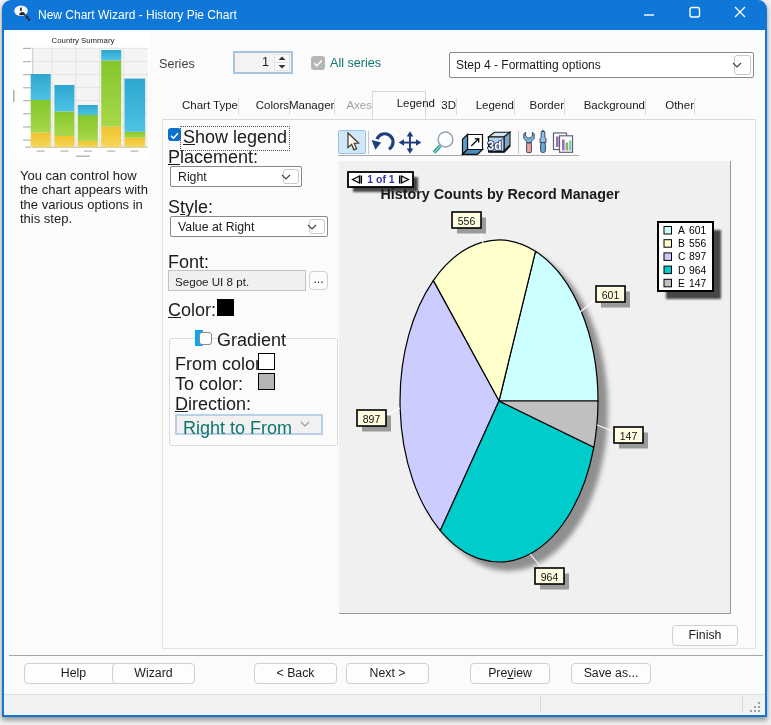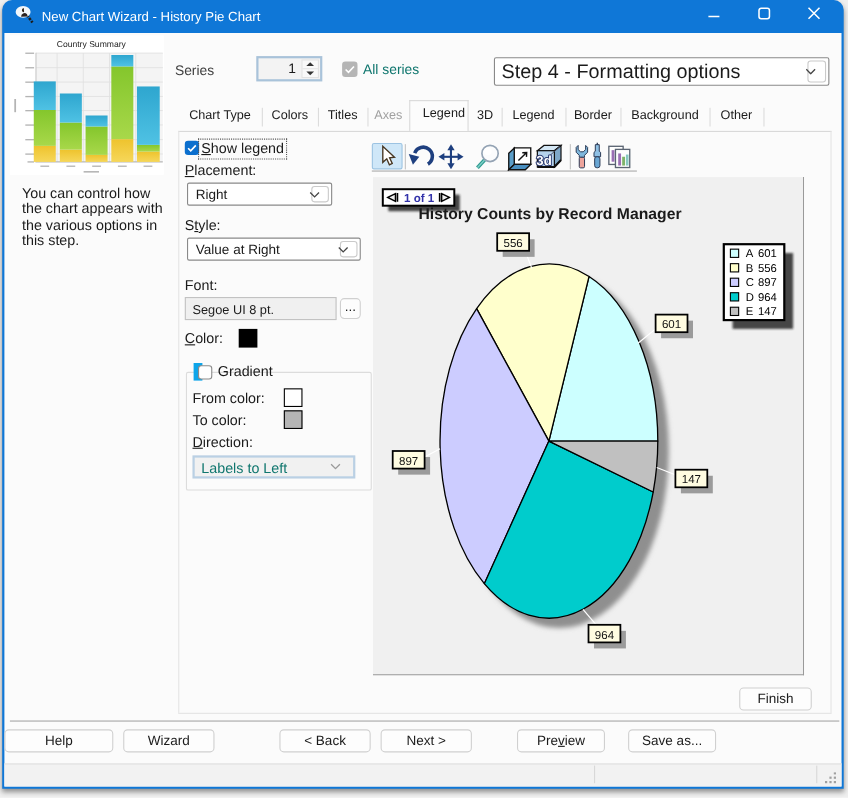--- a/index.html
+++ b/index.html
@@ -1,26 +1,26 @@
 <!DOCTYPE html>
 <html><head><meta charset="utf-8"><style>
 *{margin:0;padding:0;box-sizing:border-box}
 html,body{width:771px;height:725px;background:#efefef;font-family:"Liberation Sans",sans-serif;overflow:hidden}
 .abs{position:absolute}
 #frame{position:absolute;left:2px;top:0;width:765px;height:717px;background:#0f77d7;border-radius:9px 9px 0 0;box-shadow:0 3px 5px rgba(0,0,0,.4)}
 #inner{position:absolute;left:4px;top:30px;width:761px;height:685px;background:#fbfbfb}
-.lbl{position:absolute;font-size:13px;color:#1b1b1b;white-space:nowrap}
+.lbl{position:absolute;font-size:18px;color:#1b1b1b;white-space:nowrap}
 .dis{color:#0f766e}
 .combo{position:absolute;background:#fff;border:1px solid #898989;border-radius:2px}
 .combo .tx{position:absolute;left:7px;top:50%;transform:translateY(-50%);font-size:12.3px;color:#1b1b1b;white-space:nowrap}
 .chevbox{position:absolute;right:2px;top:2px;bottom:2px;width:17px;border:1px solid #cacaca;border-radius:3px}
 .chev{position:absolute;left:50%;top:50%;transform:translate(-50%,-50%)}
 .btn{position:absolute;height:21px;background:#fdfdfd;border:1px solid #d0d0d0;border-radius:4px;font-size:12.3px;color:#1b1b1b;text-align:center;line-height:19px}
 .tabsep{position:absolute;width:1px;top:98px;height:17px;background:#dcdcdc}
-.tab{position:absolute;top:99px;font-size:11.5px;color:#1b1b1b;text-align:center}
+.tab{position:absolute;top:99px;font-size:11.5px;color:#1b1b1b;text-align:right}
 .tab.dis{color:#a0a0a0}
 </style></head>
 <body>
 <div id="frame"></div>
 <div id="inner"></div>
 
 <svg class="abs" style="left:13px;top:4px" width="22" height="22" viewBox="0 0 22 22">
  <line x1="11.5" y1="9.5" x2="16.5" y2="16.5" stroke="#1c1c1c" stroke-width="2.4" stroke-dasharray="2.4 1"></line>
  <ellipse cx="8" cy="6.8" rx="6.8" ry="5.3" fill="#f2f7fb"></ellipse>
  <path d="M8.7,3.2 a1.9,2 0 1 0 0.2,4" fill="#33281c"></path>
@@ -118,32 +118,32 @@
     <path d="M4.5,11 L8,14.5 L11.5,11 Z" fill="#333"></path>
   </svg>
 </div>
 <div class="abs" style="left:311px;top:56px;width:14px;height:14px;background:#b5b5b5;border-radius:3px">
   <svg width="14" height="14" viewBox="0 0 14 14">
       <path d="M3.2,7.2 L5.8,9.8 L10.8,4.4" fill="none" stroke="#fff" stroke-width="1.5"></path>
     </svg>
 </div>
 <div class="lbl dis" style="left:330px;top:56px;font-size:12.6px">All series</div>
 <div class="combo" style="left:449px;top:52px;width:305px;height:26px">
-  <div class="tx" style="font-size:18px;left:6px">Step 4 - Formatting options</div>
+  <div class="tx" style="font-size:12px;left:6px">Step 4 - Formatting options</div>
   <div class="chevbox"></div>
   <svg class="chev" style="left:auto;right:6px" width="10" height="6" viewBox="0 0 10 6">
       <path d="M1,1 L5,5 L9,1" fill="none" stroke="#454545" stroke-width="1.2"></path>
     </svg>
 </div>
 
 <div class="abs" style="left:162px;top:119px;width:594px;height:1px;background:#d9d9d9"></div>
 <div class="abs" style="left:372px;top:91px;width:54px;height:28px;background:#fcfcfc;border:1px solid #d9d9d9;border-bottom:none"></div>
 <div class="tab" style="left:162px;width:76px">Chart Type</div>
 <div class="tab" style="left:238px;width:51px">Colors</div>
-<div class="tab" style="left:289px;width:45px">Titles</div>
+<div class="tab" style="left:289px;width:45px">Manager</div>
 <div class="tab dis" style="left:334px;width:38px">Axes</div>
 <div class="tab" style="left:372px;width:63px;top:97px">Legend</div>
 <div class="tab" style="left:426px;width:30px">3D</div>
 <div class="tab" style="left:456px;width:58px">Legend</div>
 <div class="tab" style="left:514px;width:50px">Border</div>
 <div class="tab" style="left:564px;width:81px">Background</div>
 <div class="tab" style="left:645px;width:49px">Other</div>
 <div class="tabsep" style="left:238px"></div>
 <div class="tabsep" style="left:289px"></div>
 <div class="tabsep" style="left:334px"></div>
@@ -177,31 +177,31 @@
 </div>
 <div class="lbl" style="left:168px;top:252px">Font:</div>
 <div class="abs" style="left:168px;top:270px;width:138px;height:21px;background:#f0f0f0;border:1px solid #c2c2c2">
   <div class="lbl" style="left:6px;top:4px;font-size:11.6px">Segoe UI 8 pt.</div>
 </div>
 <div class="btn" style="left:309px;top:271px;width:19px;height:19px;line-height:14px">...</div>
 <div class="lbl" style="left:168px;top:300px"><u>C</u>olor:</div>
 <div class="abs" style="left:217px;top:299px;width:17px;height:17px;background:#000"></div>
 
 <div class="abs" style="left:169px;top:338px;width:169px;height:108px;border:1px solid #dcdcdc;border-radius:2px"></div>
-<div class="abs" style="left:176px;top:330px;background:#0ea5e9;padding:0 4px;height:16px">
+<div class="abs" style="left:195px;top:330px;background:#0ea5e9;padding:0 4px;height:16px">
   <div class="abs" style="left:4px;top:2px;width:13px;height:13px;background:#fefefe;border:1px solid #8a8a8a;border-radius:3px"></div>
   <div class="lbl" style="left:22px;top:0">Gradient</div>
 </div>
 <div class="lbl" style="left:175px;top:354px">From color:</div>
 <div class="abs" style="left:258px;top:353px;width:17px;height:17px;background:#fff;border:1.5px solid #000"></div>
 <div class="lbl" style="left:175px;top:374px">To color:</div>
 <div class="abs" style="left:258px;top:373px;width:17px;height:17px;background:#b5b5b5;border:1.5px solid #000"></div>
 <div class="lbl" style="left:175px;top:394px"><u>D</u>irection:</div>
 <div class="abs" style="left:175px;top:414px;width:148px;height:21px;border:2px solid #bad0e4;background:#f1f1f1">
-  <div class="lbl dis" style="left:6px;top:2px">Labels to Left</div>
+  <div class="lbl dis" style="left:6px;top:2px">Right to From</div>
   <svg class="chev" style="left:auto;right:6px;top:8px" width="10" height="6" viewBox="0 0 10 6">
       <path d="M1,1 L5,5 L9,1" fill="none" stroke="#9a9a9a" stroke-width="1.2"></path>
     </svg>
 </div>
 
 <div class="abs" style="left:338px;top:129px;width:241px;height:27px;border-bottom:1px solid #aaaaaa"></div>
 <div class="abs" style="left:338px;top:130px;width:28px;height:24px;background:#cfe7f8;border:1px solid #9cc3e2;border-radius:2px"></div>
 <div class="abs" style="left:368px;top:131px;width:1px;height:23px;background:#c4c4c4"></div>
 <div class="abs" style="left:518px;top:131px;width:1px;height:23px;background:#c4c4c4"></div>
 <svg class="abs" style="left:338px;top:129px" width="241" height="27" viewBox="0 0 241 27">
@@ -347,21 +347,21 @@
  <line x1="22.3" y1="14.5" x2="22.3" y2="22.5" stroke="#000" stroke-width="1.5"></line>
  <text x="42" y="22.3" font-size="10.5" fill="#3333aa" text-anchor="middle" font-weight="bold">1 of 1</text>
  <path d="M69.5,18.5 L62.5,15 L62.5,22 Z" fill="#eeeeee" stroke="#000" stroke-width="1.3"></path>
  <line x1="60.7" y1="14.5" x2="60.7" y2="22.5" stroke="#000" stroke-width="1.5"></line>
 </svg>
 
 <div class="abs" style="left:162px;top:648px;width:594px;height:1px;background:#e4e4e4"></div>
 <div class="abs" style="left:162px;top:119px;width:1px;height:529px;background:#e4e4e4"></div>
 <div class="abs" style="left:755px;top:119px;width:1px;height:529px;background:#e4e4e4"></div>
 <div class="abs" style="left:9px;top:655px;width:754px;height:1px;background:#a6a6a6"></div>
-<div class="btn" style="left:4px;top:663px;width:99px">Help</div>
+<div class="btn" style="left:24px;top:663px;width:99px">Help</div>
 <div class="btn" style="left:112px;top:663px;width:83px">Wizard</div>
 <div class="btn" style="left:254px;top:663px;width:83px">&lt; Back</div>
 <div class="btn" style="left:346px;top:663px;width:83px">Next &gt;</div>
 <div class="btn" style="left:470px;top:663px;width:80px">Pre<u>v</u>iew</div>
 <div class="btn" style="left:571px;top:663px;width:80px">Save as...</div>
 <div class="btn" style="left:672px;top:625px;width:66px">Finish</div>
 <div class="abs" style="left:4px;top:694px;width:761px;height:21px;background:#f2f2f2;border-top:1px solid #dedede"></div>
 <div class="abs" style="left:540px;top:696px;width:1px;height:16px;background:#d8d8d8"></div>
 <div class="abs" style="left:742px;top:696px;width:1px;height:16px;background:#d8d8d8"></div>
 <svg class="abs" style="left:748px;top:702px" width="14" height="12" viewBox="0 0 14 12">

